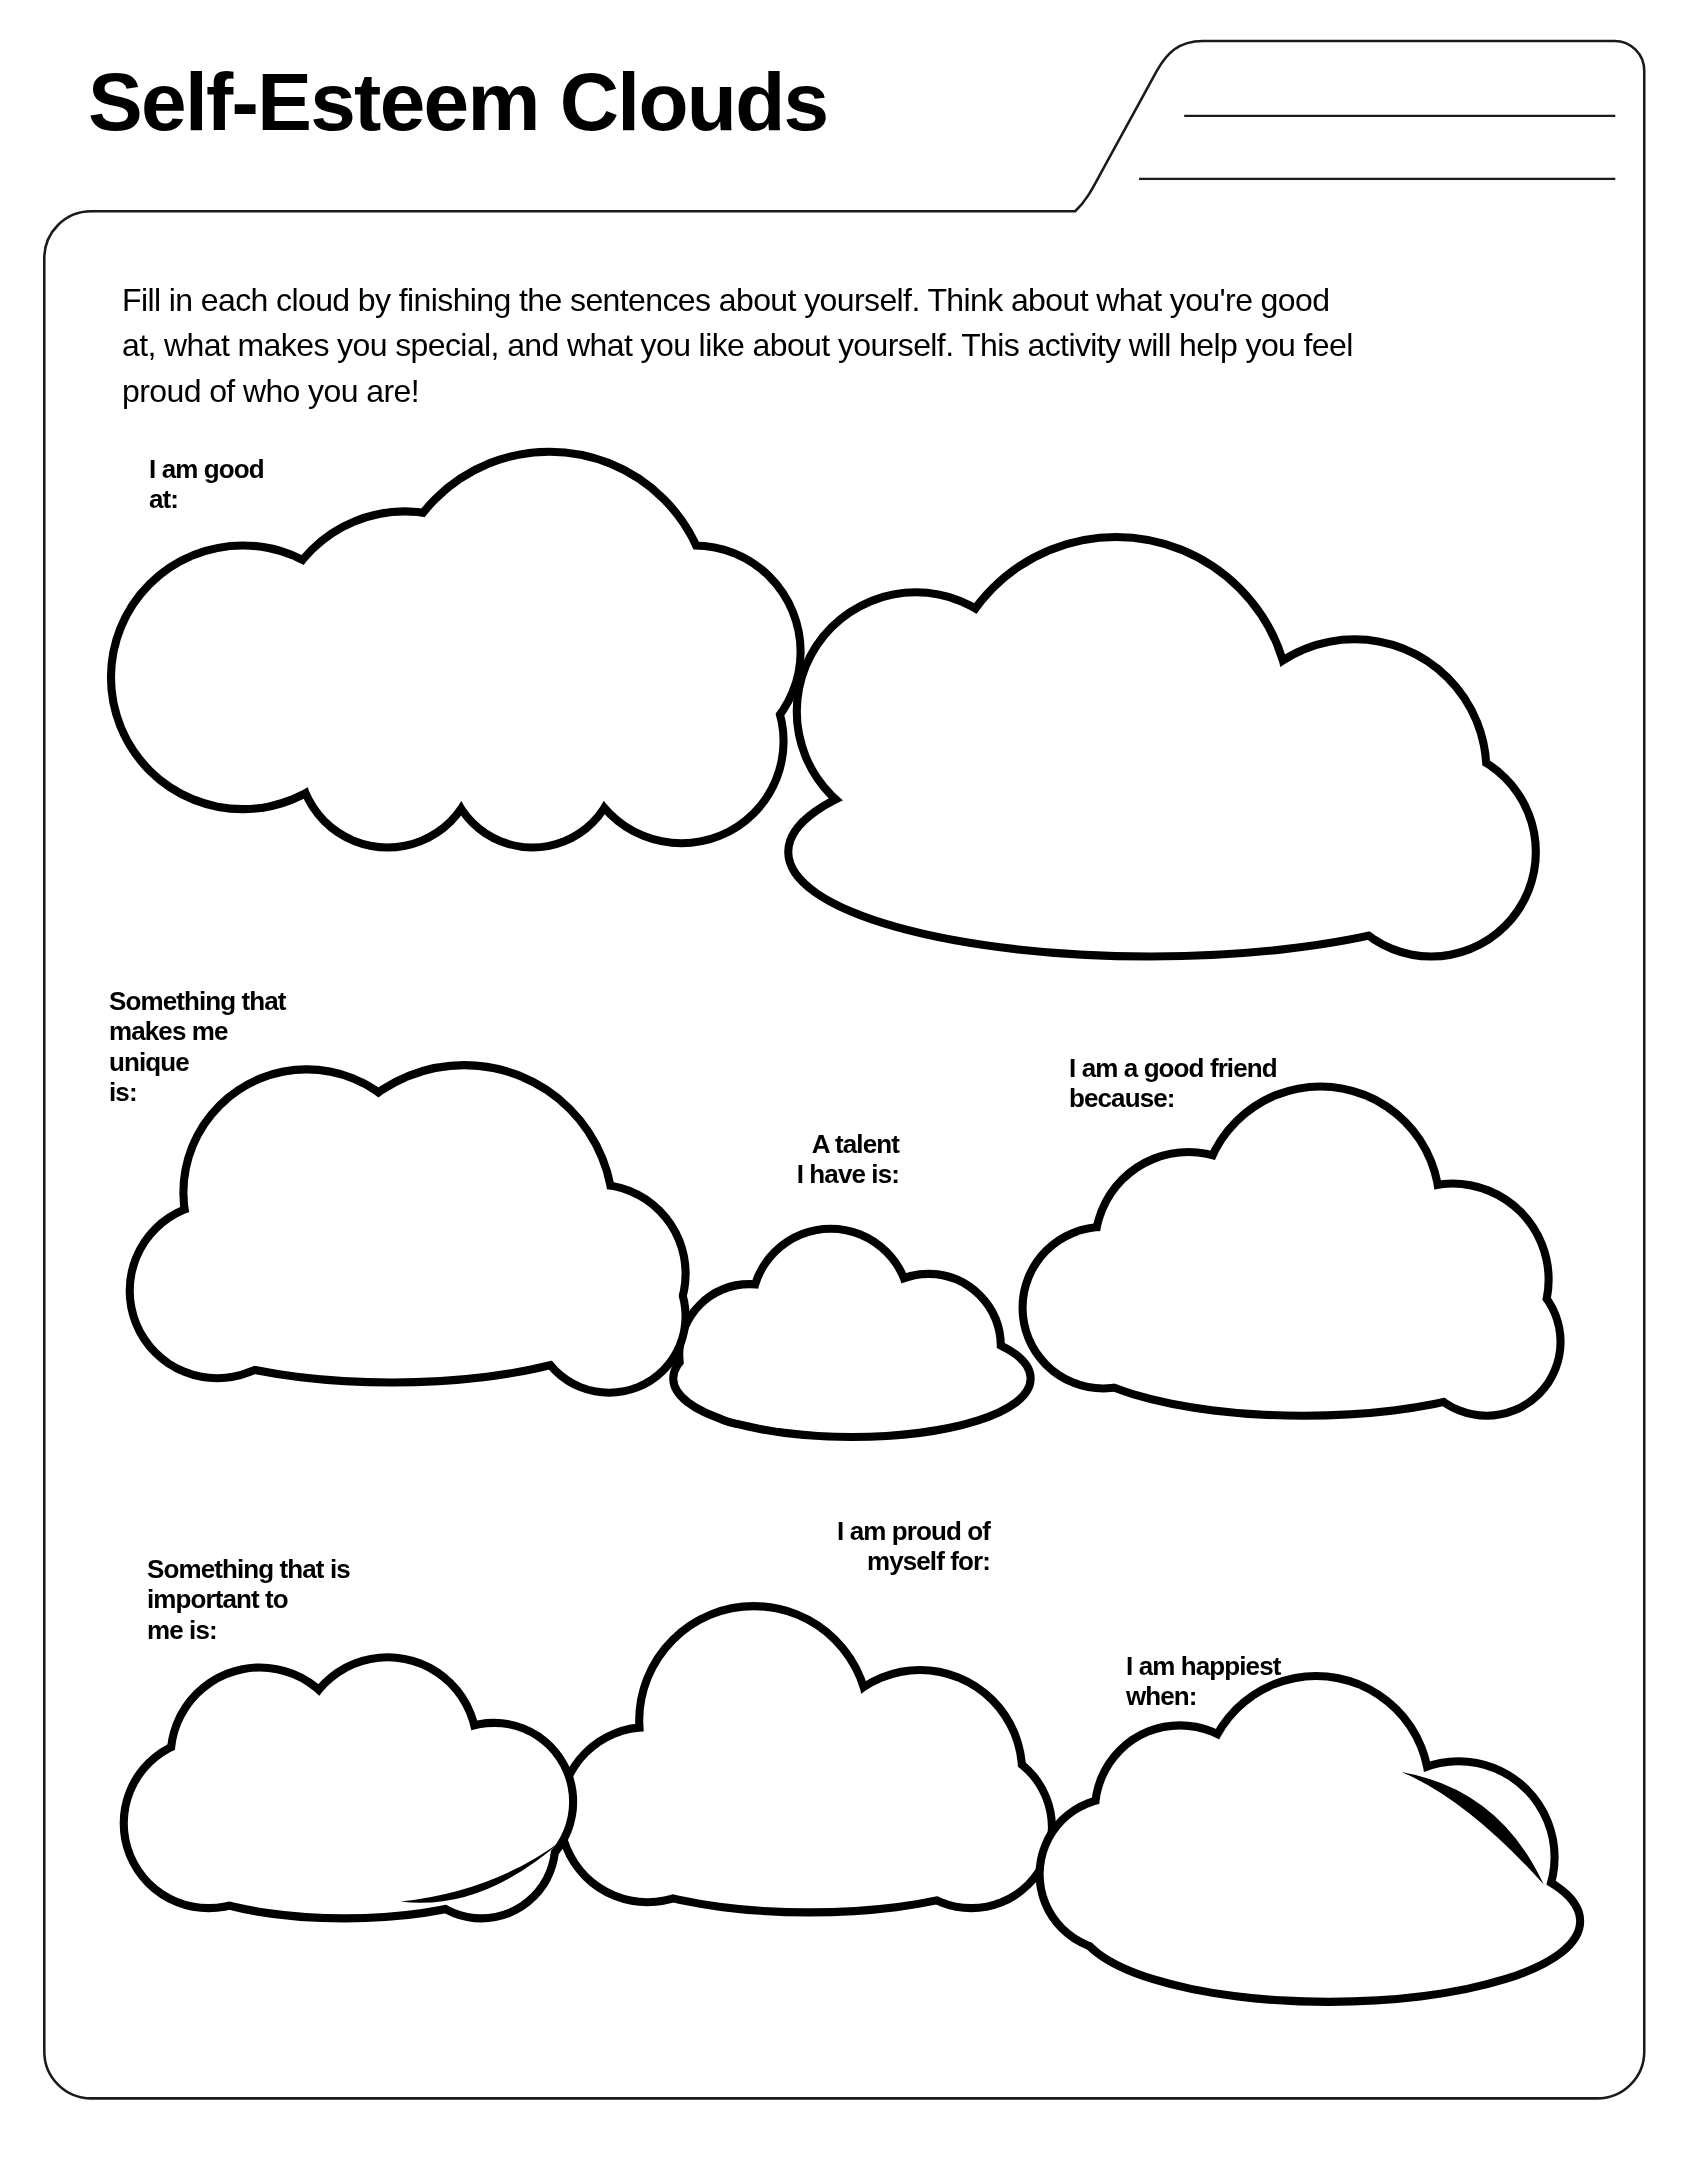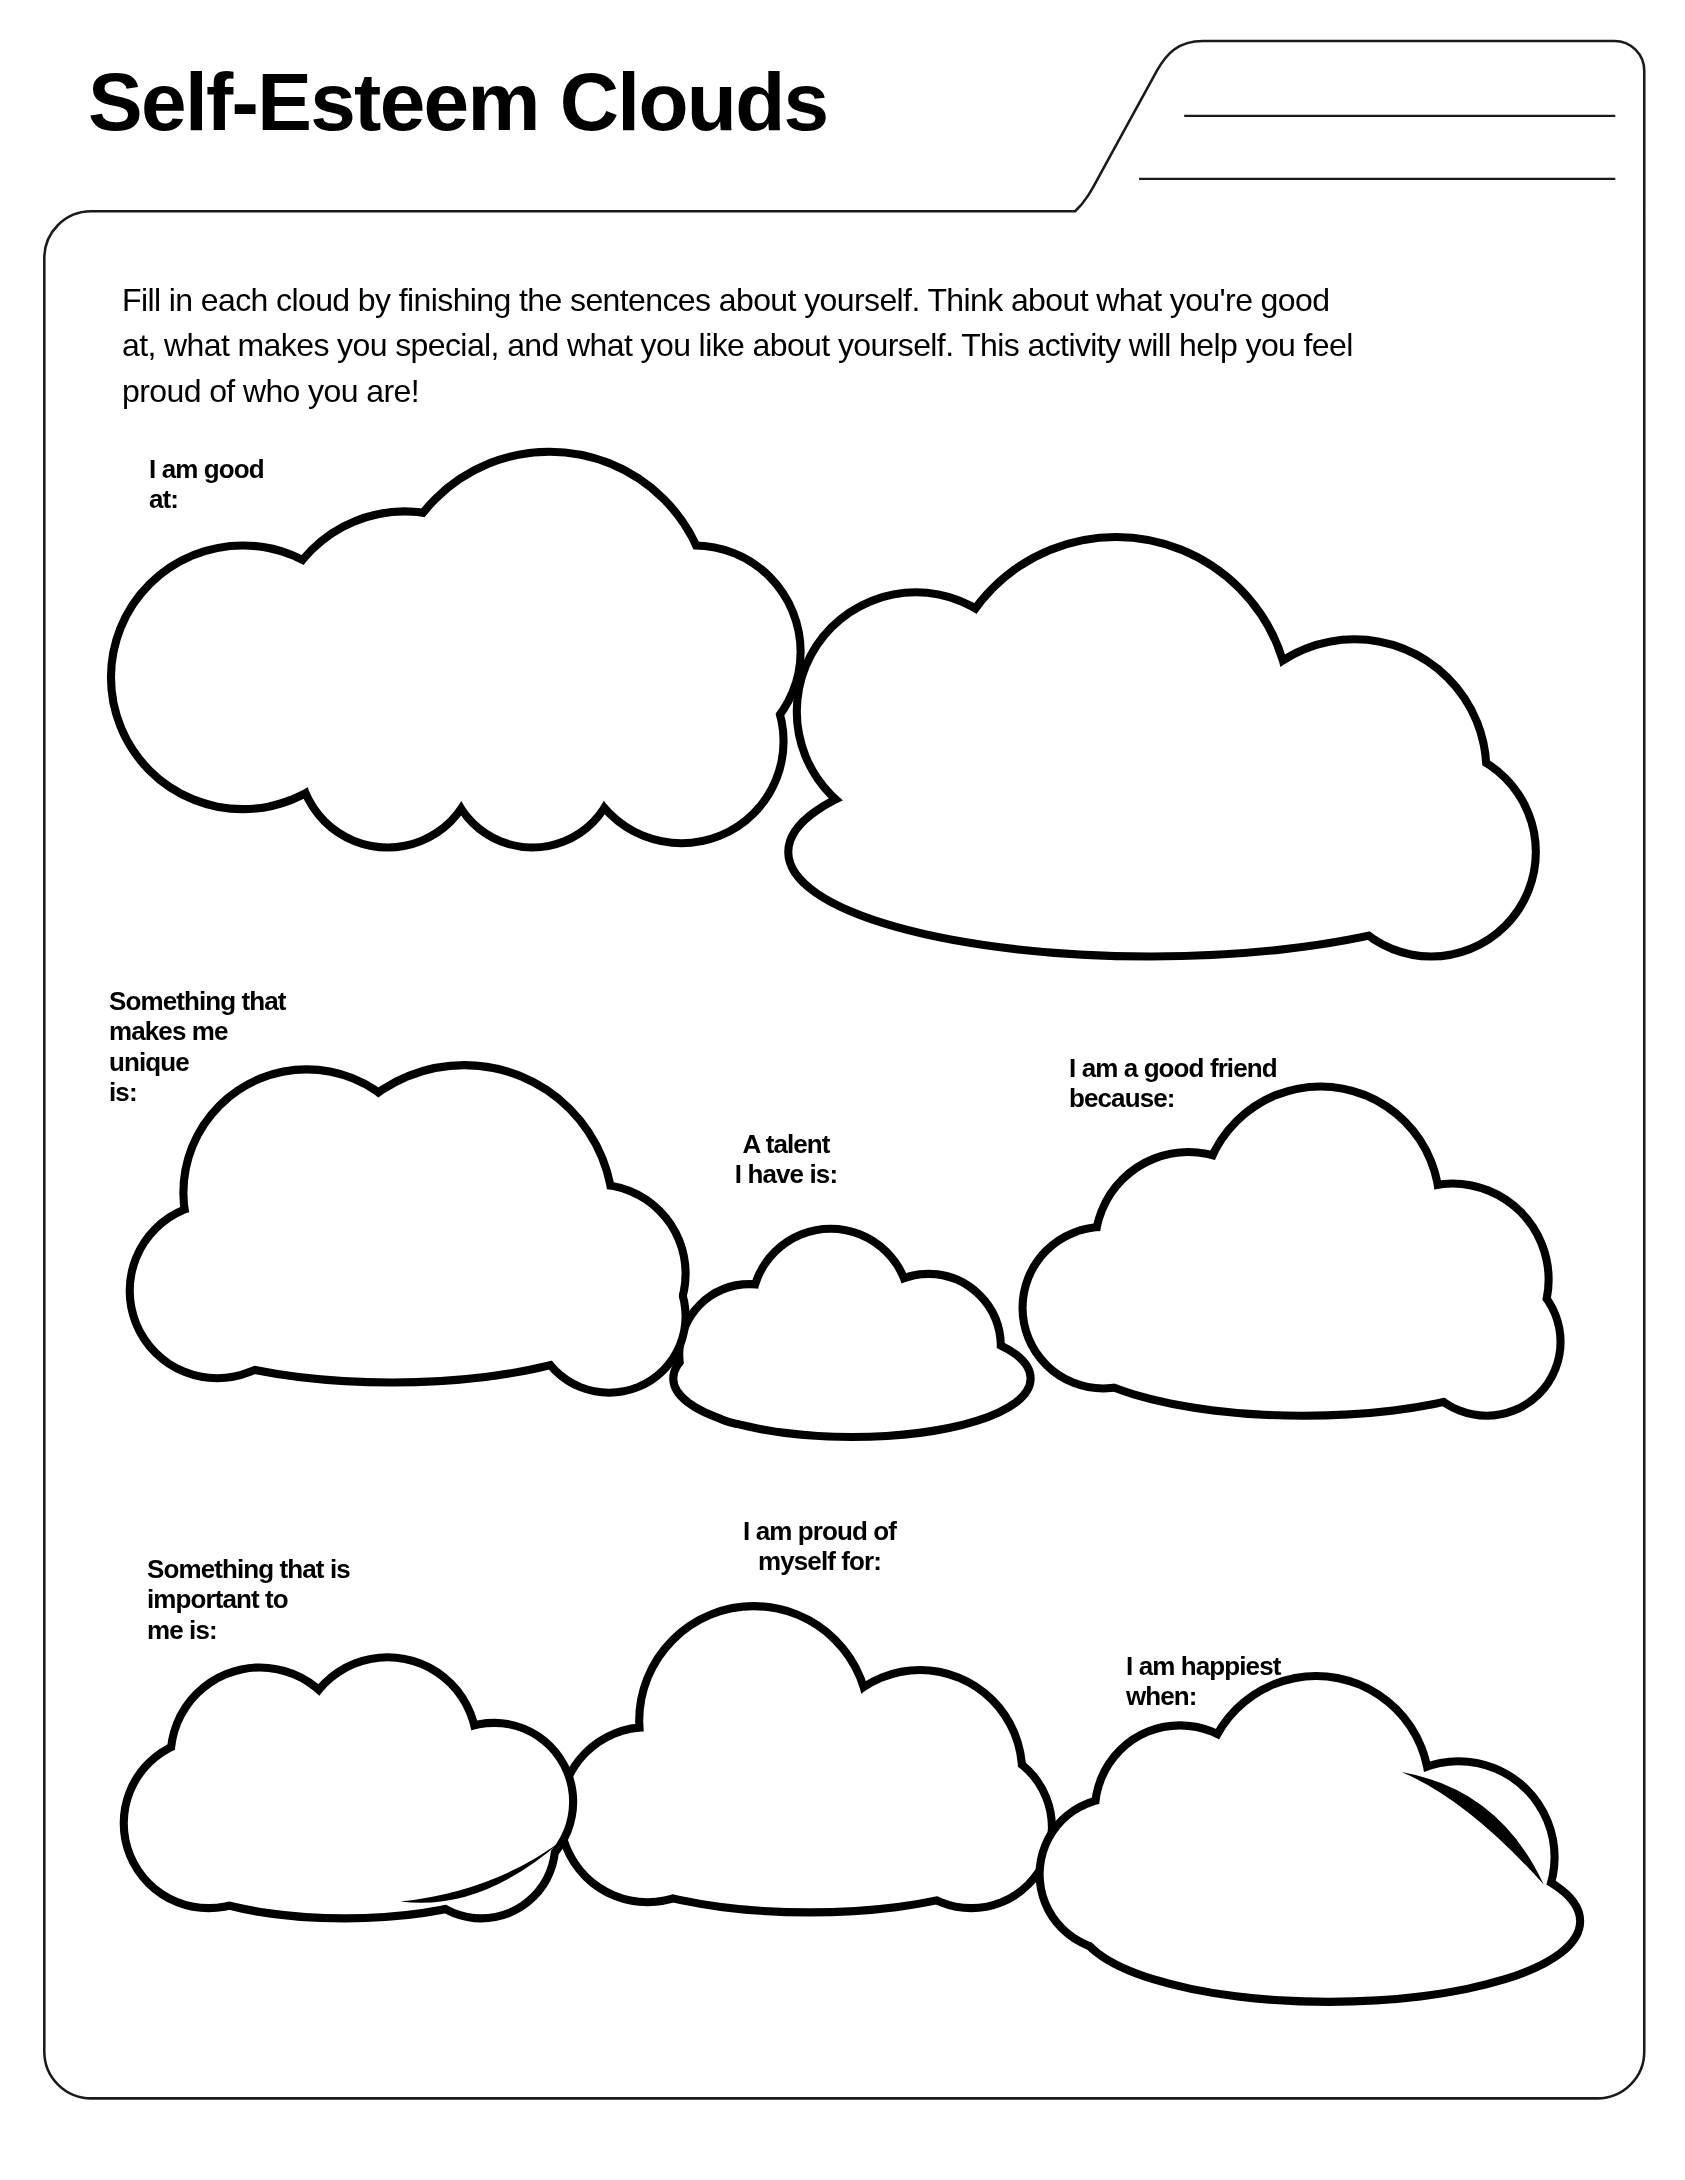--- a/index.html
+++ b/index.html
@@ -18,21 +18,21 @@
   .cloud-fill{fill:#ffffff;stroke:none;}
   .curl{fill:#000000;stroke:none;}
   .instructions{
     position:absolute;left:122px;top:278px;
     font-size:32px;letter-spacing:-0.6px;line-height:1.42;white-space:nowrap;
   }
   .cloud-label{
     position:absolute;font-size:26px;font-weight:700;letter-spacing:-0.9px;
     line-height:1.17;white-space:nowrap;
   }
-  .cloud-label.centered{text-align:center;}
+  .cloud-label.centered{text-align:right;}
   .footer{
     position:absolute;left:0;top:2116px;width:1686px;text-align:center;
     font-size:22px;letter-spacing:-0.3px;
   }
 </style>
 </head>
 <body>
 
 <div class="page">
 

